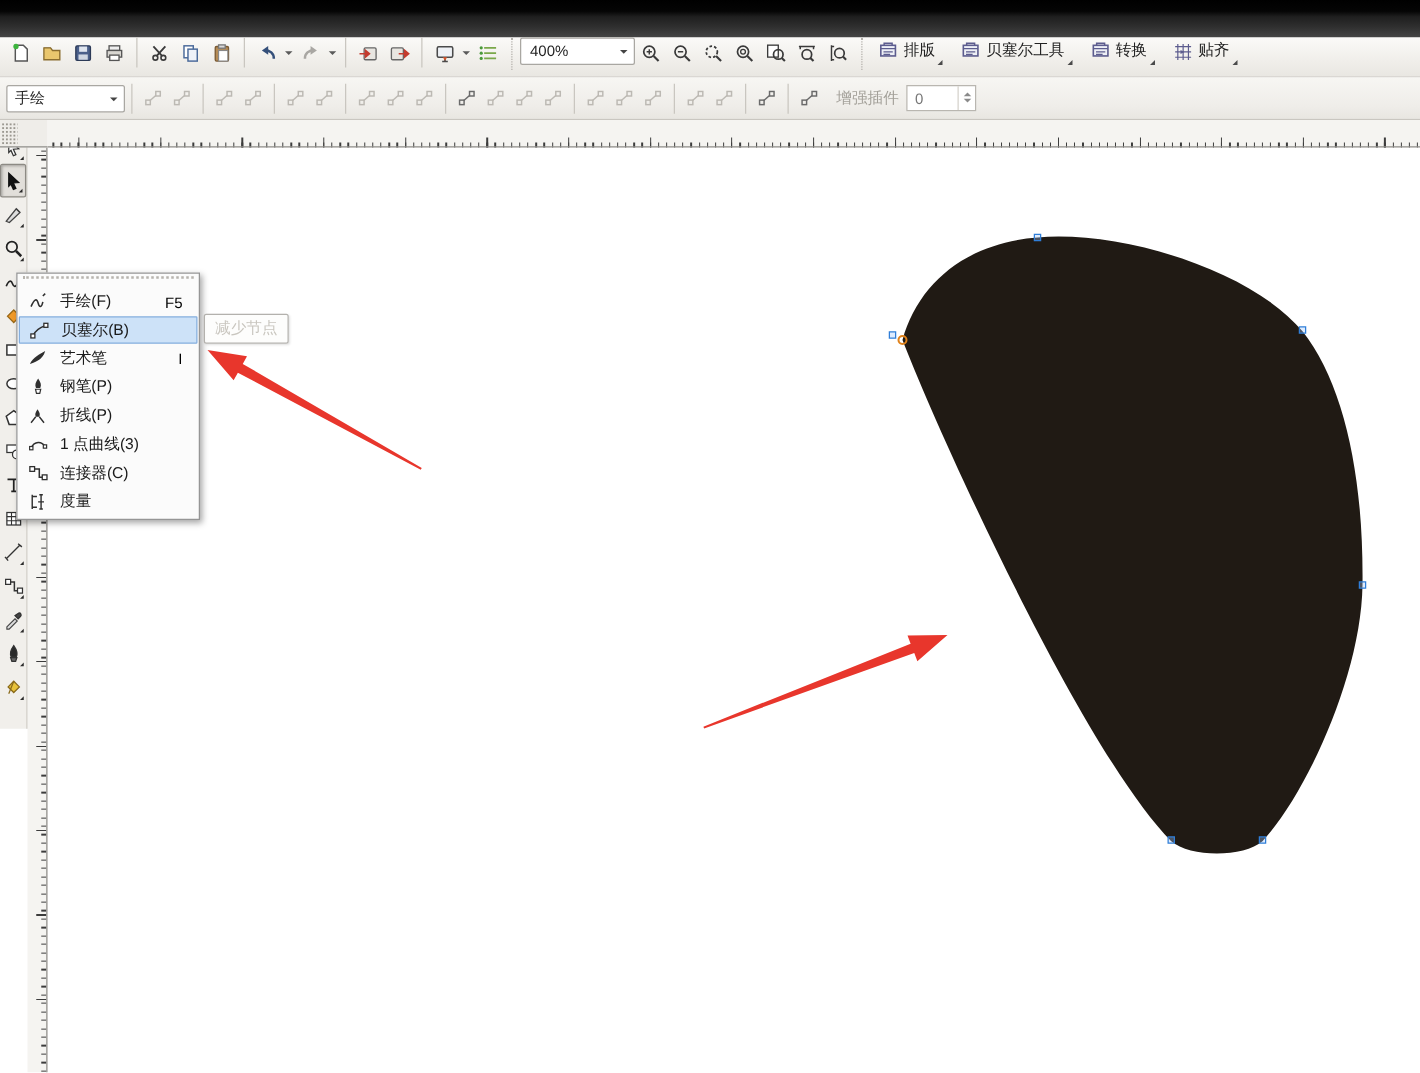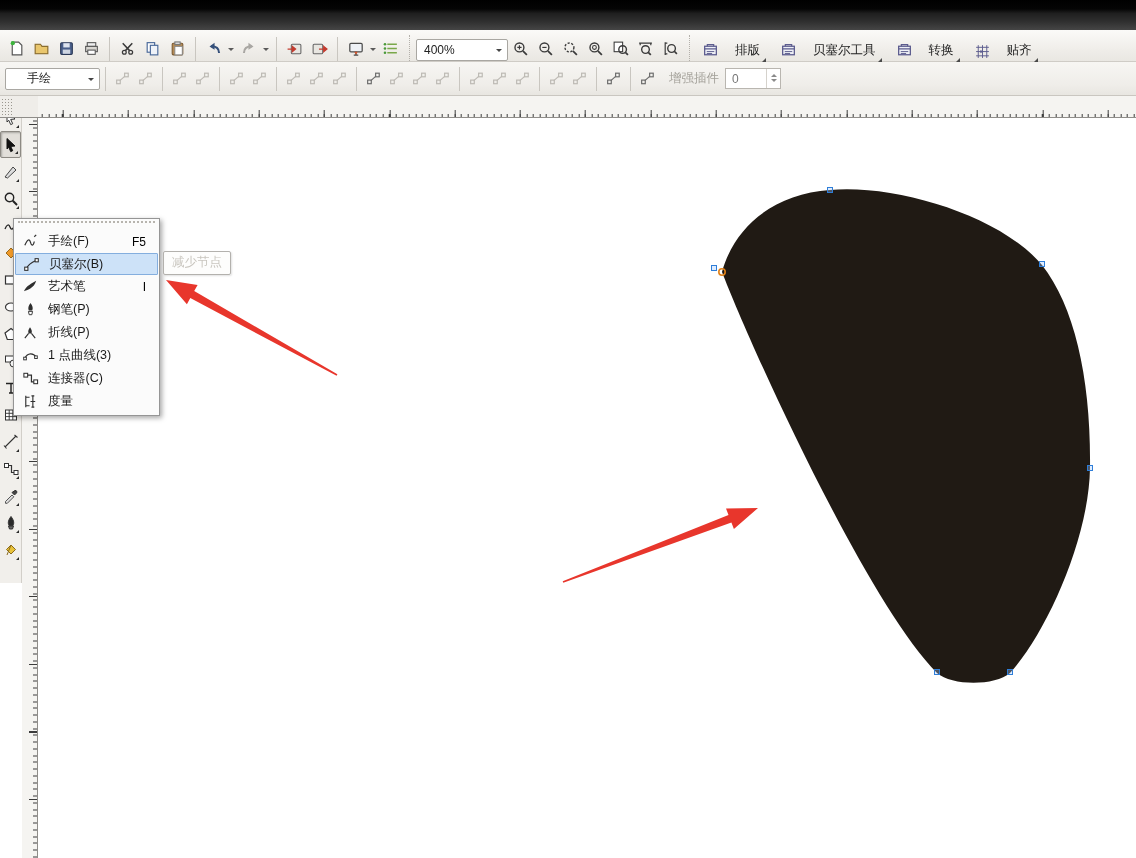--- a/index.html
+++ b/index.html
@@ -9,38 +9,38 @@
 
   
   #menubar { position:absolute; left:0; top:0; width:1136px; height:30px;
     background:linear-gradient(180deg,#000 0%,#050505 30%,#1f1f1f 45%,#2e2e2e 70%,#454545 100%);
     display:flex; align-items:center; padding:6px 6px 0 8px; z-index:10; }
   .menu-item { color:#e9e9e9; font-size:12.5px; padding:3px 12px; white-space:nowrap; cursor:default; }
 
   
   #toolbar { position:absolute; left:0; top:30px; width:1136px; height:32px;
     background:linear-gradient(180deg,#fbfaf8,#f0eeea 60%,#e9e7e2);
-    border-bottom:1px solid #cfccc6; display:flex; align-items:flex-end; padding:0 4px; z-index:10; }
+    border-bottom:1px solid #cfccc6; display:flex; align-items:flex-start; padding:0 4px; z-index:10; }
   #propbar { position:absolute; left:0; top:62px; width:1136px; height:34px;
     background:linear-gradient(180deg,#f7f6f3,#efede9 70%,#e8e6e1);
     border-bottom:1px solid #c9c6c0; display:flex; align-items:center; padding:0 3px; z-index:10; }
   .tbi { width:25px; height:25px; display:flex; align-items:center; justify-content:center; flex:0 0 auto; }
   .caret { width:10px; height:24px; display:flex; align-items:center; justify-content:center; flex:0 0 auto; }
   .caret::after { content:""; border:3.5px solid transparent; border-top-color:#5a5a5a; margin-top:4px; }
   .sep { width:1px; height:24px; background:#c9c6c0; margin:0 5px; flex:0 0 auto; }
   .dsep { width:0; height:26px; border-left:1px dotted #b3b0aa; margin:0 6px; flex:0 0 auto; }
   .combo { height:22px; background:#fff; border:1px solid #a9a7a2; border-radius:2px;
     display:flex; align-items:center; font-size:12px; color:#222; }
   #zoom-combo { width:92px; padding-left:7px; }
   #zoom-combo .cbtn, .preset-combo .cbtn { margin-left:auto; width:16px; height:100%; display:flex; align-items:center; justify-content:center; }
   .cbtn::after { content:""; border:3.5px solid transparent; border-top-color:#444; margin-top:4px; }
-  .win-btn { display:flex; align-items:center; gap:16px; font-size:12.5px; color:#222; padding:2px 6px; position:relative; flex:0 0 auto; }
+  .win-btn { display:flex; align-items:center; gap:4px; font-size:12.5px; color:#222; padding:2px 6px; position:relative; flex:0 0 auto; }
   .win-btn .corner { position:absolute; right:0; bottom:-1px; width:0; height:0;
     border-left:4px solid transparent; border-bottom:4px solid #4a4a4a; }
-  .preset-combo { width:95px; margin-left:2px; padding-left:21px; }
+  .preset-combo { width:95px; margin-left:2px; padding-left:6px; }
   .pbi { width:23px; height:23px; display:flex; align-items:center; justify-content:center; flex:0 0 auto; }
   .pbi svg { stroke:#bcb9b3; }
   .pbi.strong svg { stroke:#6a6a6a; }
   #reduce-label { font-size:12.5px; color:#a3a099; margin:0 6px 0 10px; white-space:nowrap; }
   #reduce-spin { width:56px; height:21px; background:#fff; border:1px solid #b9b6b0; display:flex; align-items:center; }
   #reduce-spin .val { flex:1; font-size:12px; color:#777; padding-left:6px; }
   #reduce-spin .arr { width:14px; height:100%; border-left:1px solid #d5d2cc; display:flex; flex-direction:column; align-items:center; justify-content:center; gap:2px; }
   #reduce-spin .arr i { width:0; height:0; border:3px solid transparent; }
   #reduce-spin .arr i.up { border-bottom-color:#8a8a8a; margin-top:-2px; }
   #reduce-spin .arr i.dn { border-top-color:#8a8a8a; }

